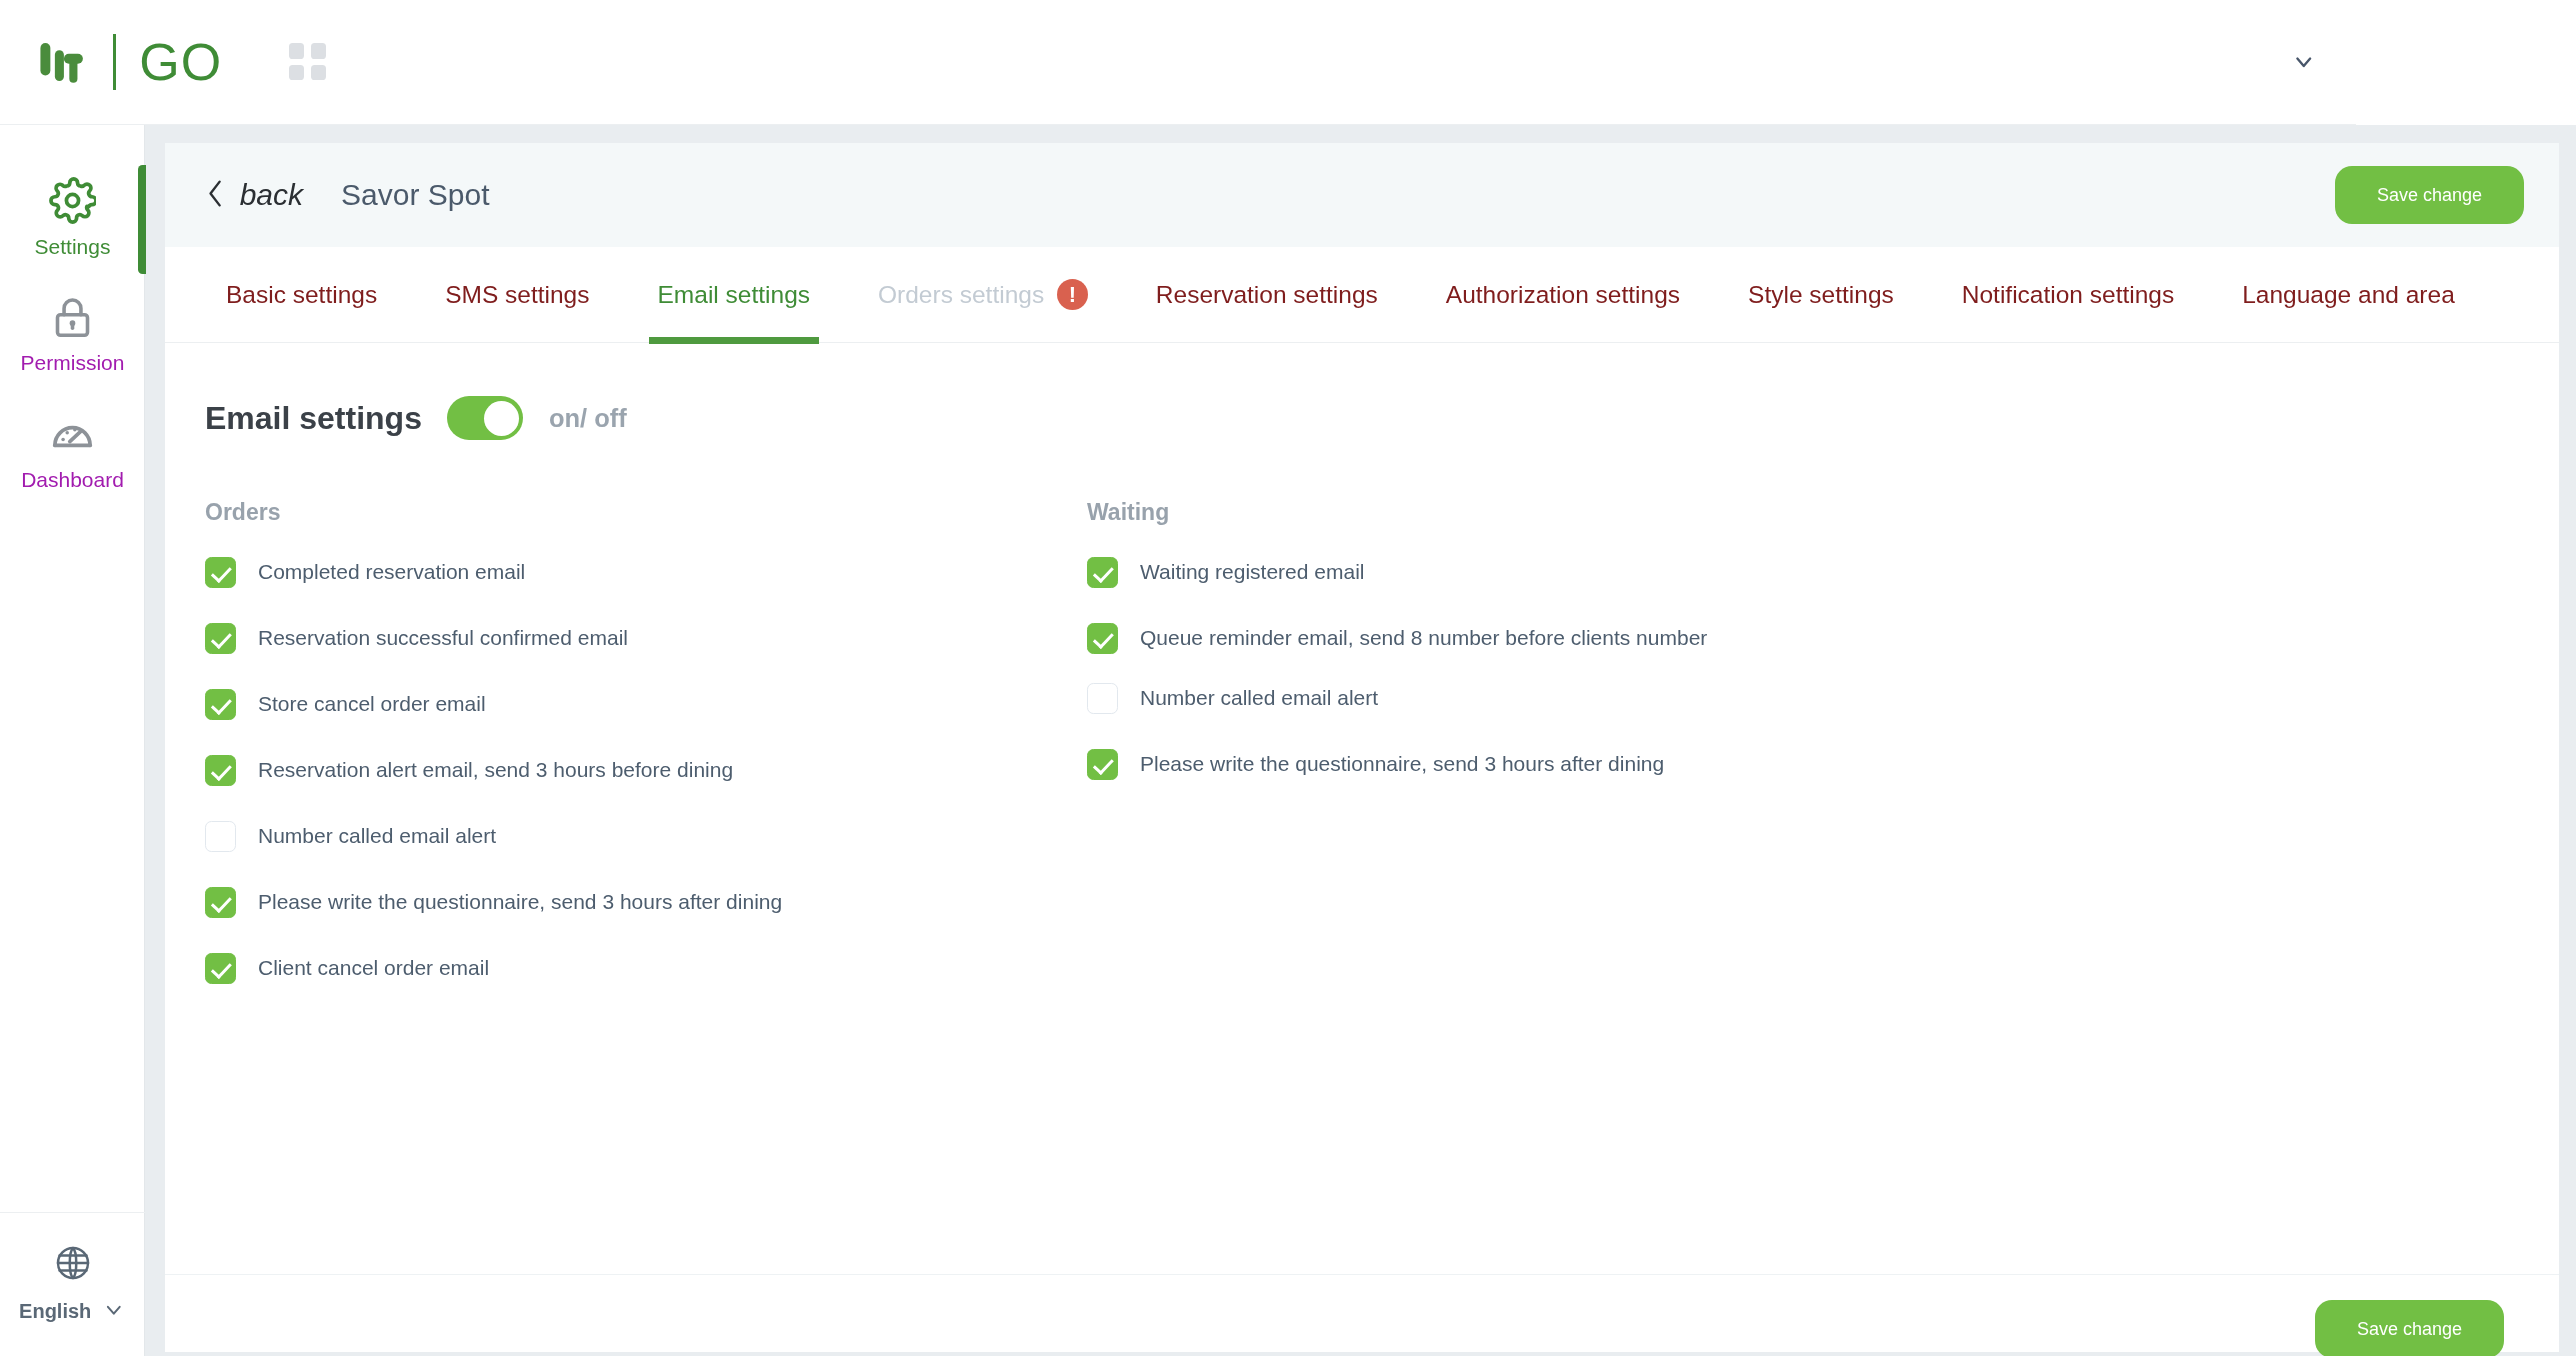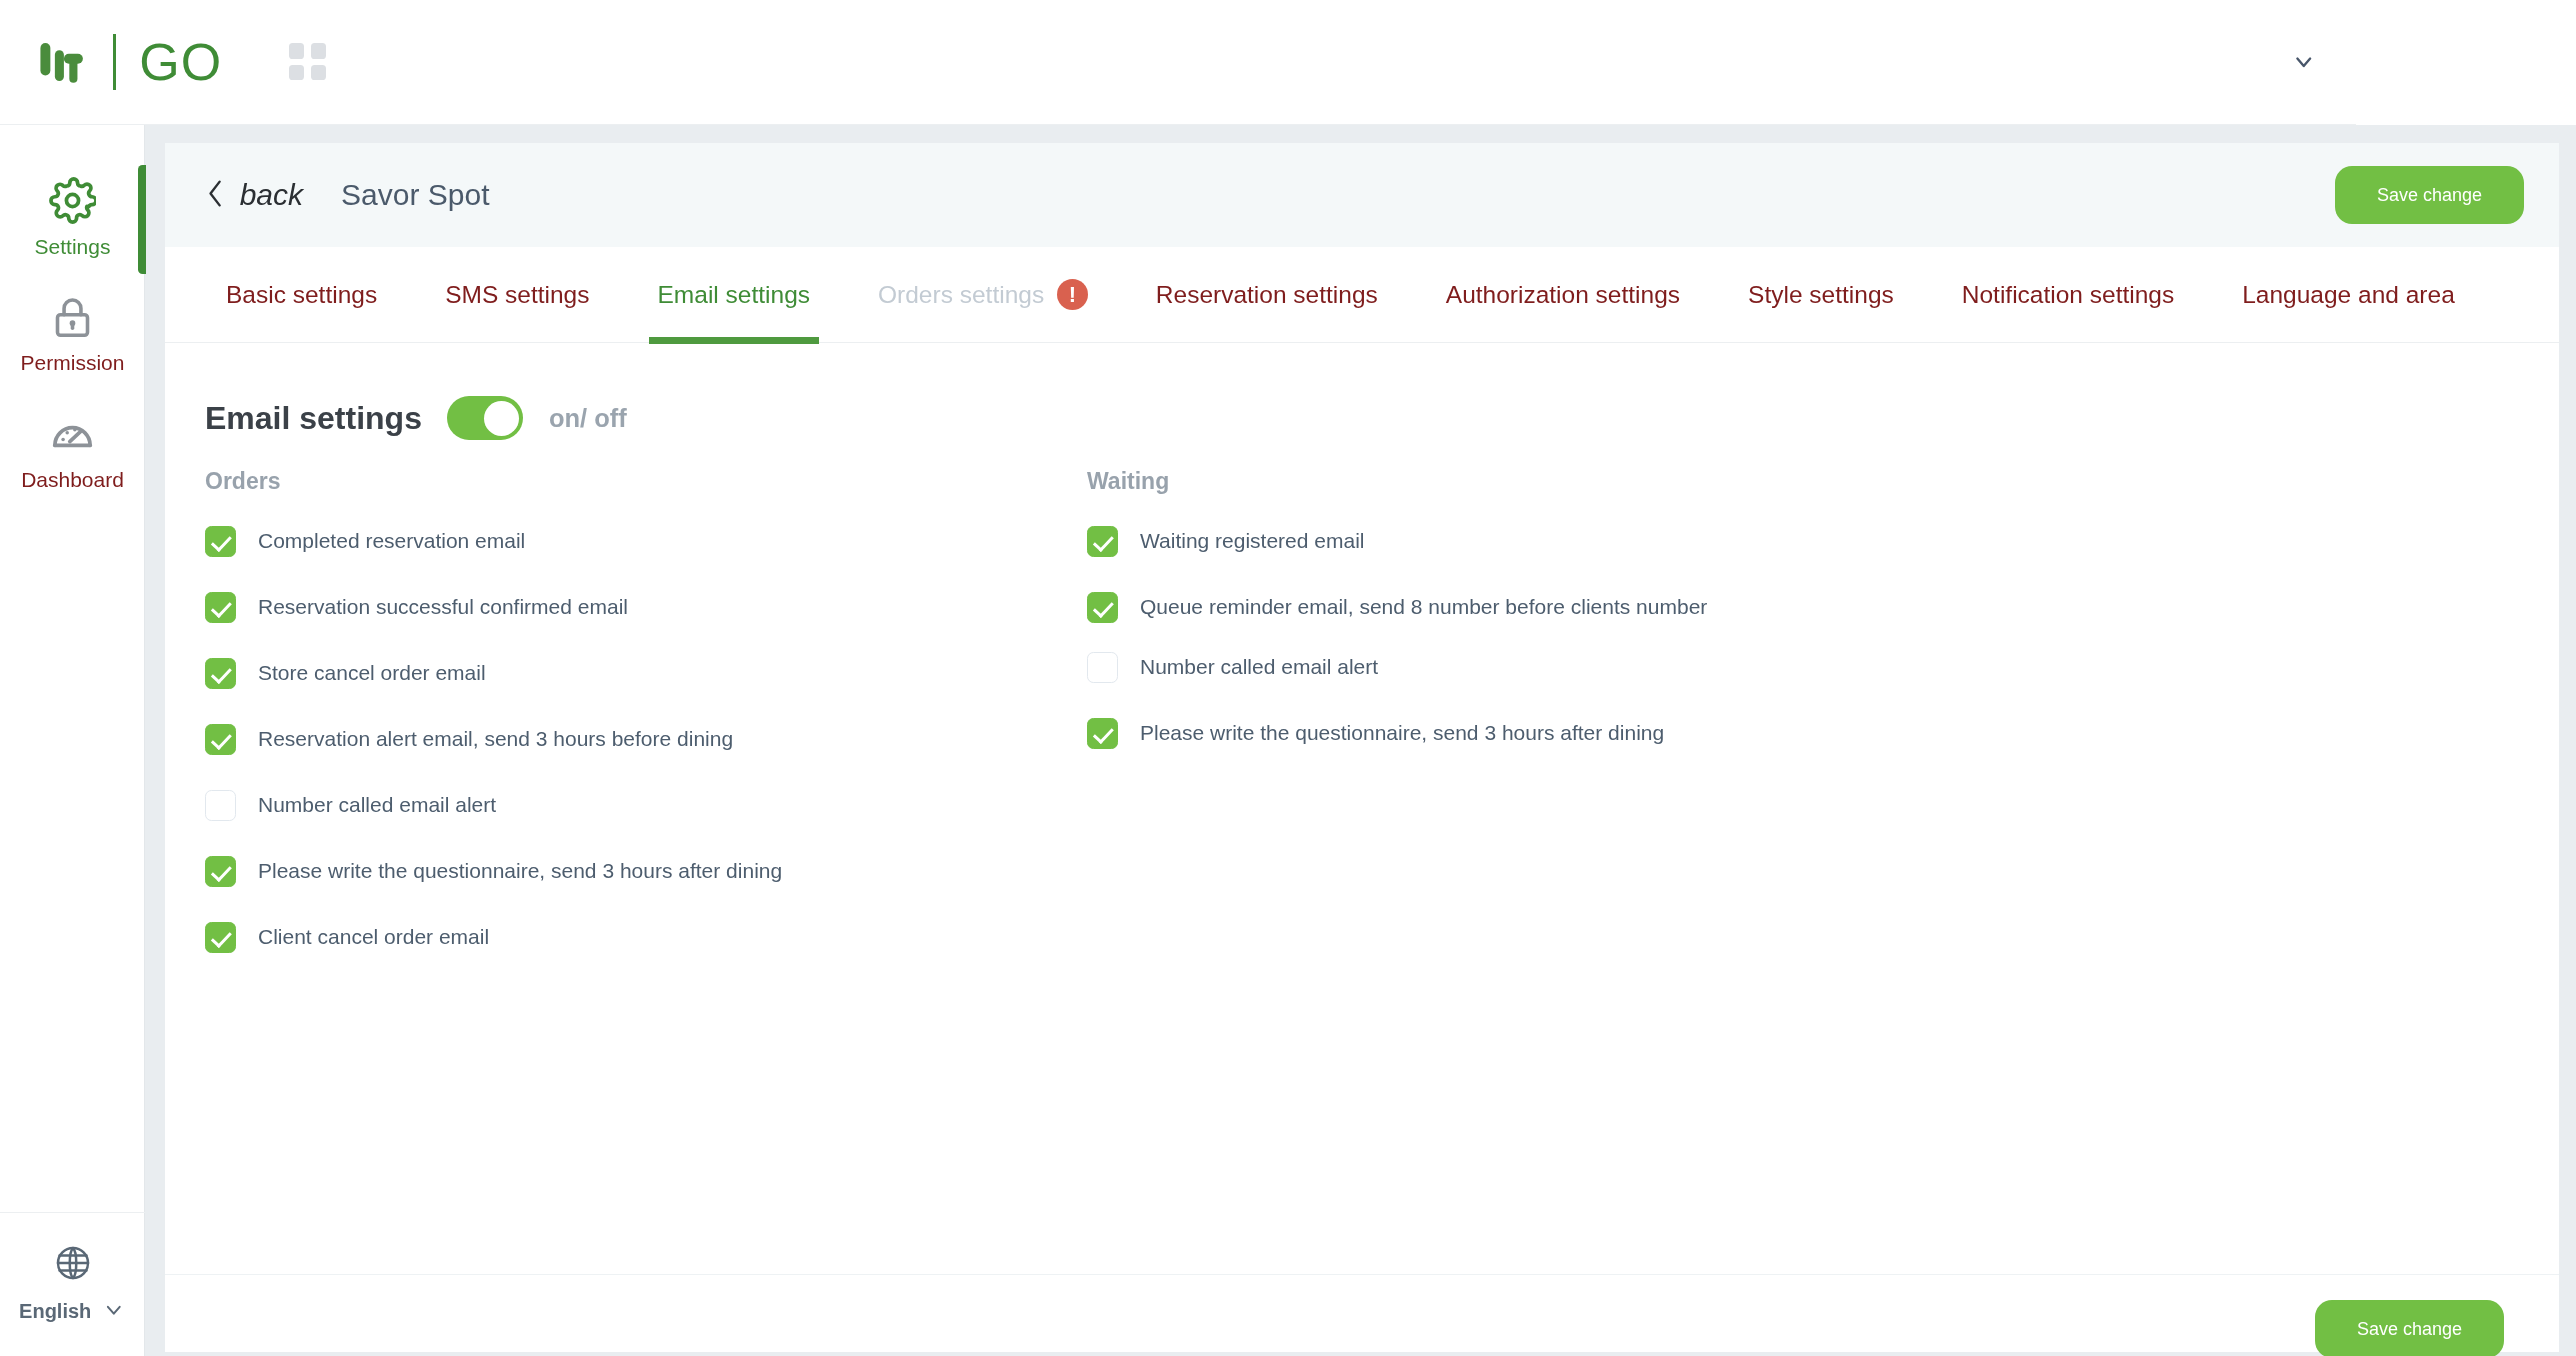--- a/index.html
+++ b/index.html
@@ -100,21 +100,21 @@
   }
   .side-icon {
     height: 53px;
     display: flex;
     align-items: center;
     justify-content: center;
   }
   .side-label {
     margin-top: 8.2px;
     font-size: 21px;
-    color: #7f1d1d;
+    color: #a21caf;
     line-height: 1;
   }
   .side-item.active .side-label { color: #3f8c36; }
   .side-item.active .active-bar {
     position: absolute;
     right: -0.9px;
     top: 7.3px;
     width: 8.2px;
     height: 109px;
     background: #3f8c36;
@@ -264,21 +264,21 @@
     background: #ffffff;
   }
   .onoff {
     font-size: 25.5px;
     font-weight: bold;
     color: #9aa4ae;
   }
 
   .columns {
     display: flex;
-    margin-top: 28px;
+    margin-top: 59px;
   }
   .col { width: 800px; }
   .col-2 { margin-left: 82px; width: 891px; }
   .col-head {
     font-size: 23px;
     font-weight: bold;
     color: #98a2ac;
     margin-bottom: 31px;
   }
   .check-row {

